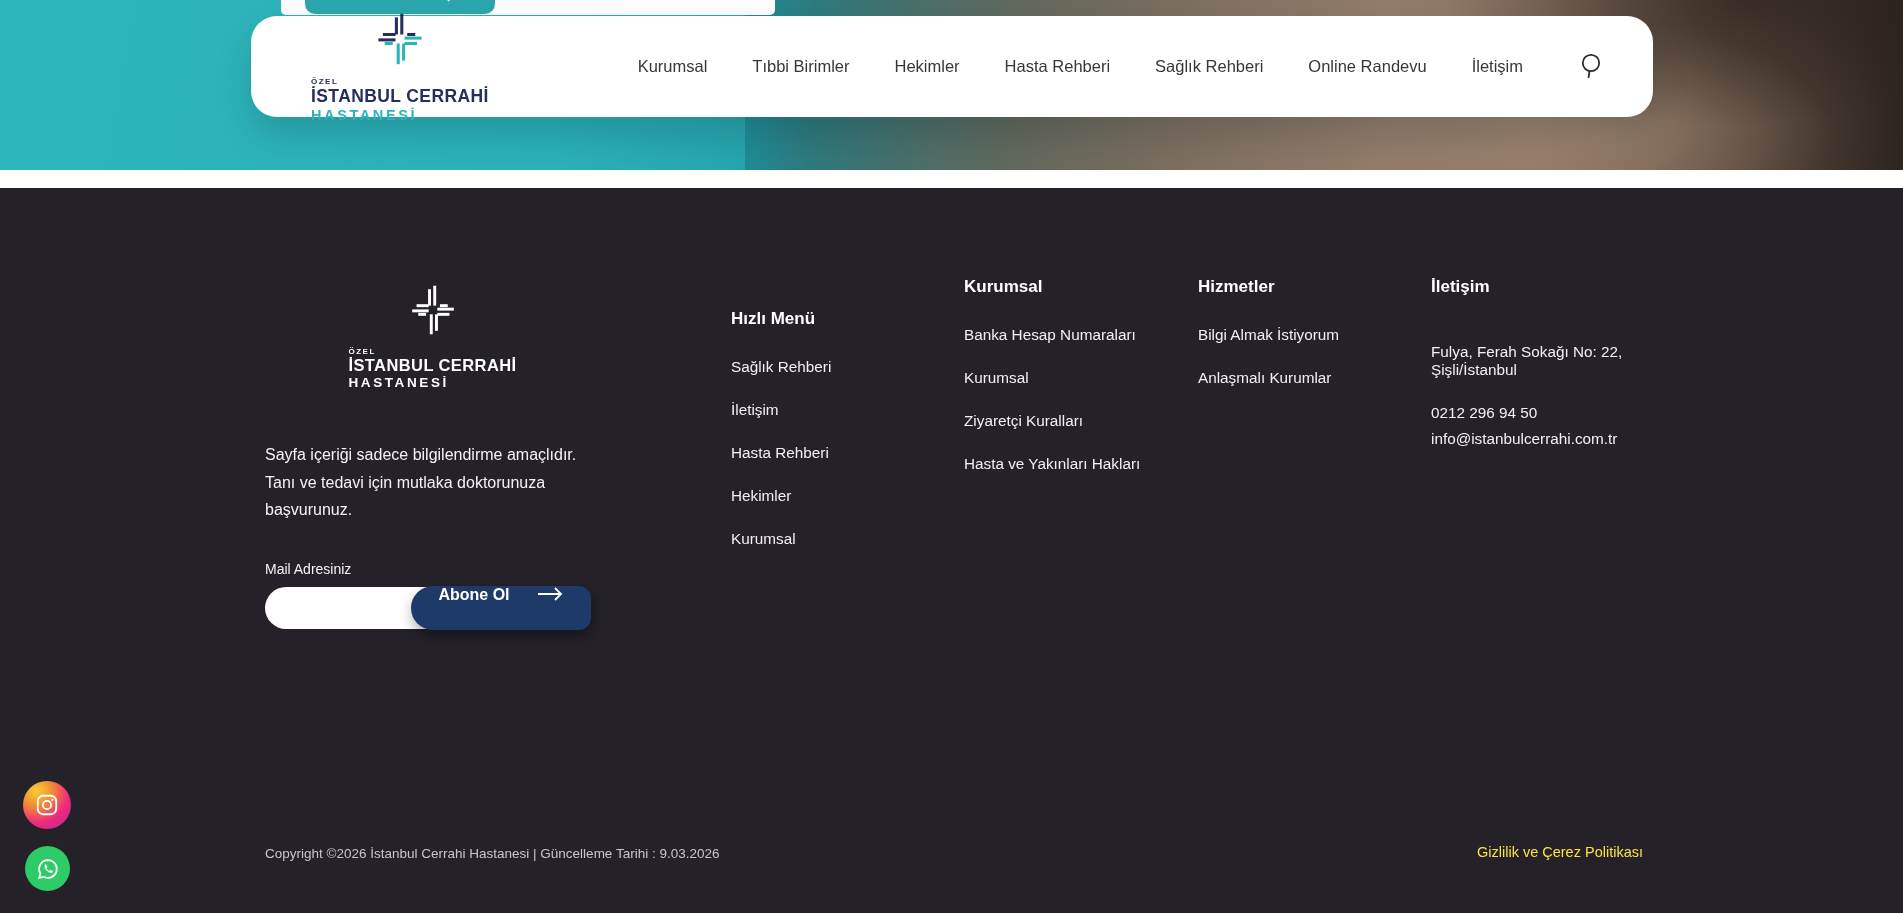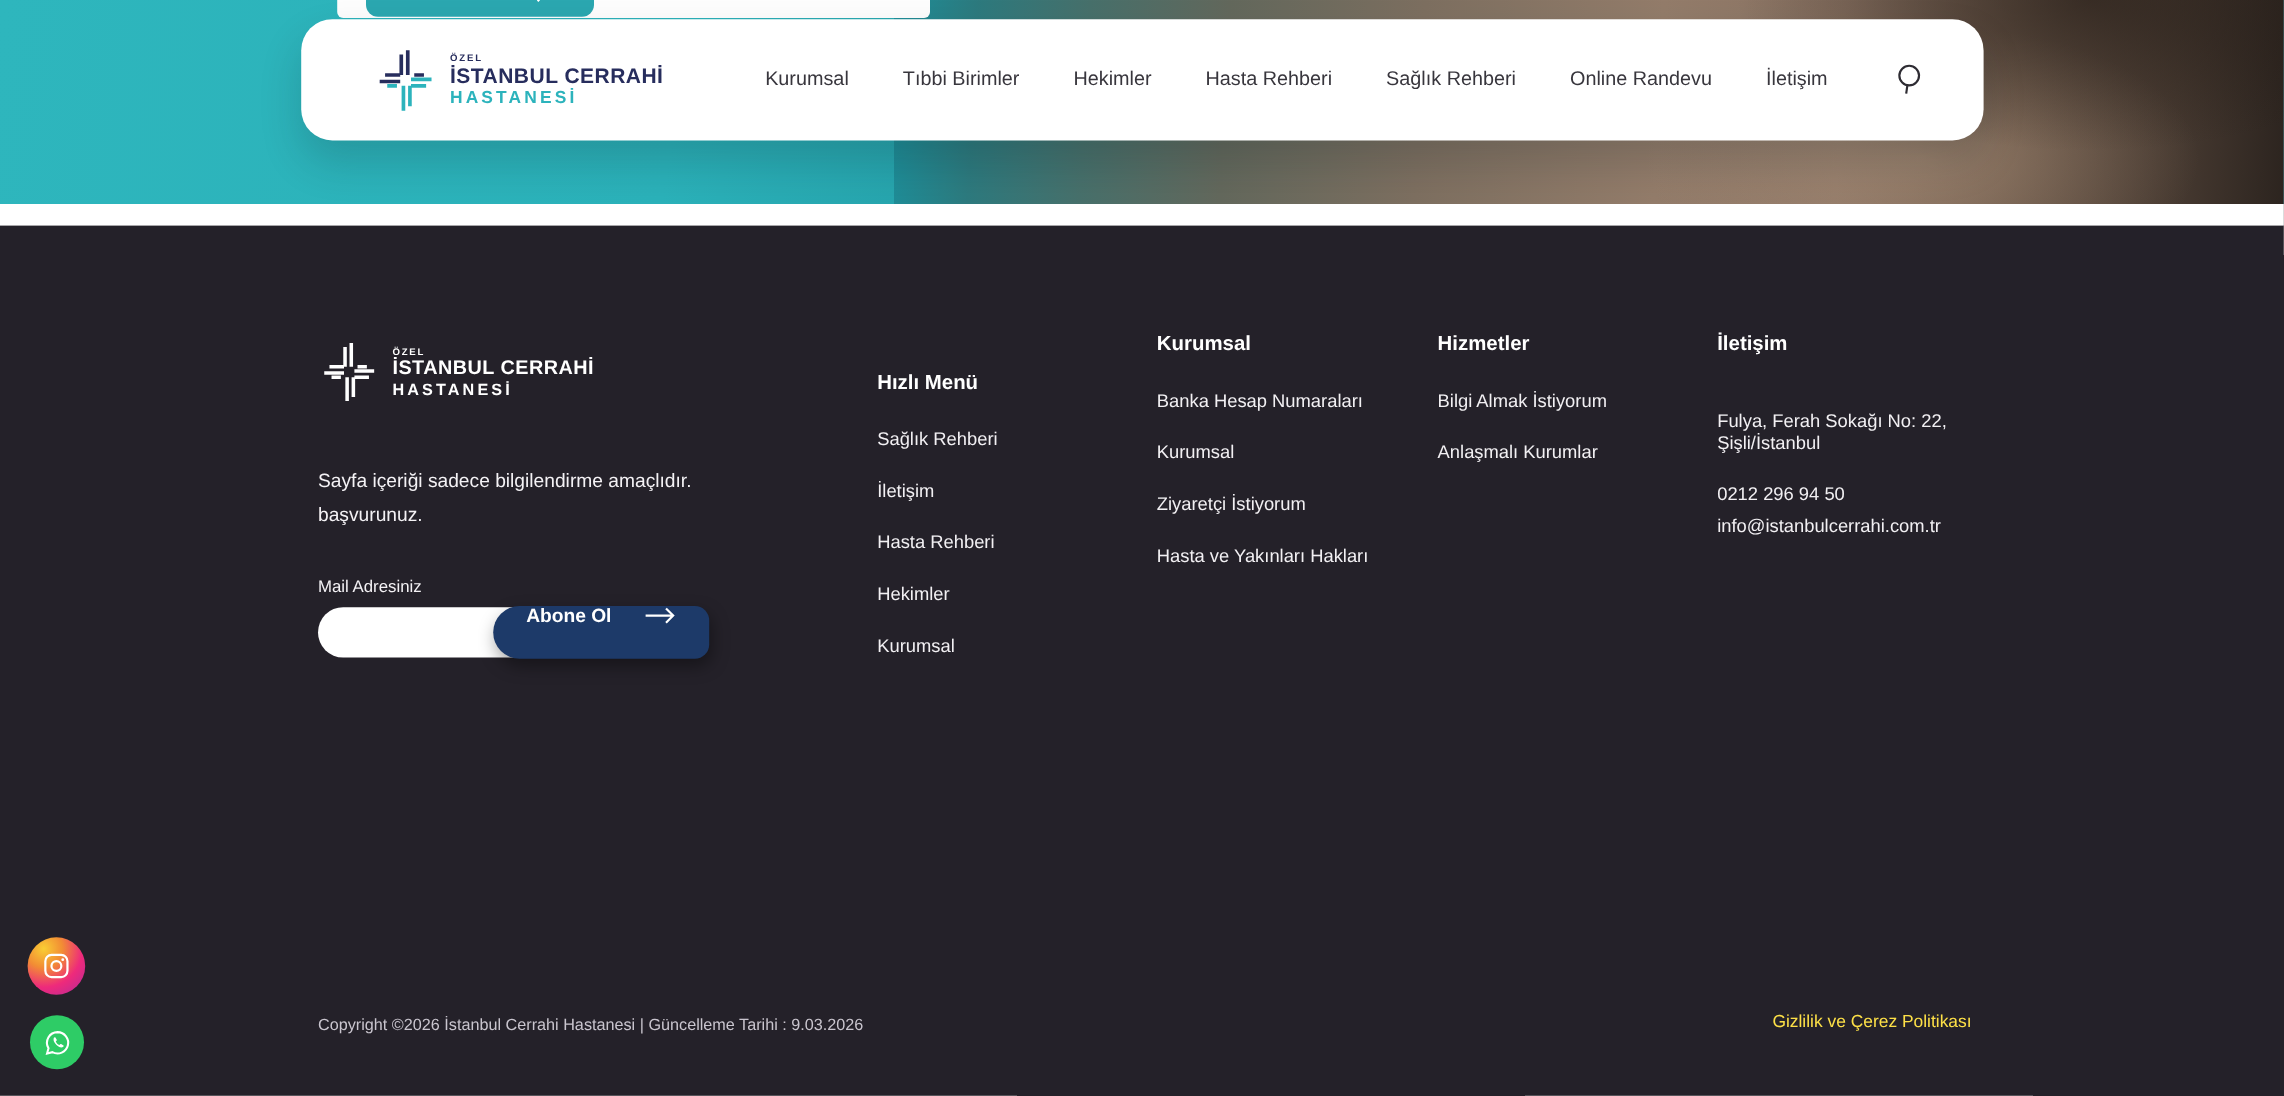--- a/index.html
+++ b/index.html
@@ -27,21 +27,21 @@
     background:#2ba7b0; border:none; border-radius:10px; color:#fff; cursor:pointer;
     font-family:"Liberation Sans",sans-serif; font-weight:bold; font-size:15px;
     display:flex; align-items:center; justify-content:center; gap:34px; }
   .gonder-btn svg { margin-top:2px; }
 
   
   .navcard { position:absolute; left:251px; top:16px; width:1402px; height:101px;
     background:#ffffff; border-radius:26px; box-shadow:0 18px 35px rgba(10,30,35,.18);
     display:flex; align-items:center; padding:0 46px 0 60px; }
 
-  .brand { display:flex; align-items:center; gap:10px; cursor:pointer; }
+  .brand { display:flex; align-items:center; gap:10px; cursor:pointer;flex-direction:column; }
   .brand-text .b-ozel { font-size:8px; font-weight:bold; letter-spacing:1.5px; color:#272d5d; }
   .brand-text .b-l1 { font-size:17.5px; font-weight:bold; letter-spacing:.4px; color:#272d5d; }
   .brand-text .b-l2 { font-size:14.5px; font-weight:bold; letter-spacing:2.6px; color:#2cb3bc; }
 
   .main-nav { list-style:none; display:flex; gap:45px; margin-left:auto; }
   .main-nav li { font-size:16.5px; color:#38363d; cursor:pointer; white-space:nowrap; }
 
   .search-btn { margin-left:54px; width:30px; height:30px; background:none; border:none; cursor:pointer; }
 
   
@@ -173,20 +173,21 @@
       <div class="brand-text">
         <div class="b-ozel">ÖZEL</div>
         <div class="b-l1">İSTANBUL CERRAHİ</div>
         <div class="b-l2">HASTANESİ</div>
       </div>
     </div>
 
     <div class="disclaimer">
 
     <div class="disc-line">Sayfa içeriği sadece bilgilendirme amaçlıdır.</div>
+        <div class="disc-line">Tanı ve tedavi için mutlaka doktorunuza</div>
         <div class="disc-line">başvurunuz.</div>
       </div>
 
     <div class="mail-label">Mail Adresiniz</div>
 
     <div class="mail-form">
       <input class="mail-input" type="text" value="" style="">
       <button class="abone-btn">
         <span>Abone Ol</span>
         <svg width="28" height="16" viewBox="0 0 28 16" fill="none" stroke="#ffffff" stroke-width="1.8">
@@ -207,21 +208,21 @@
         <li>Kurumsal</li>
       </ul>
   </div>
 
   <div class="f-col col-corp">
     <h3>Kurumsal</h3>
     <ul class="f-links">
 
     <li>Banka Hesap Numaraları</li>
         <li>Kurumsal</li>
-        <li>Ziyaretçi İstiyorum</li>
+        <li>Ziyaretçi Kuralları</li>
         <li>Hasta ve Yakınları Hakları</li>
       </ul>
   </div>
 
   <div class="f-col col-services">
     <h3>Hizmetler</h3>
     <ul class="f-links">
 
     <li>Bilgi Almak İstiyorum</li>
         <li>Anlaşmalı Kurumlar</li>

